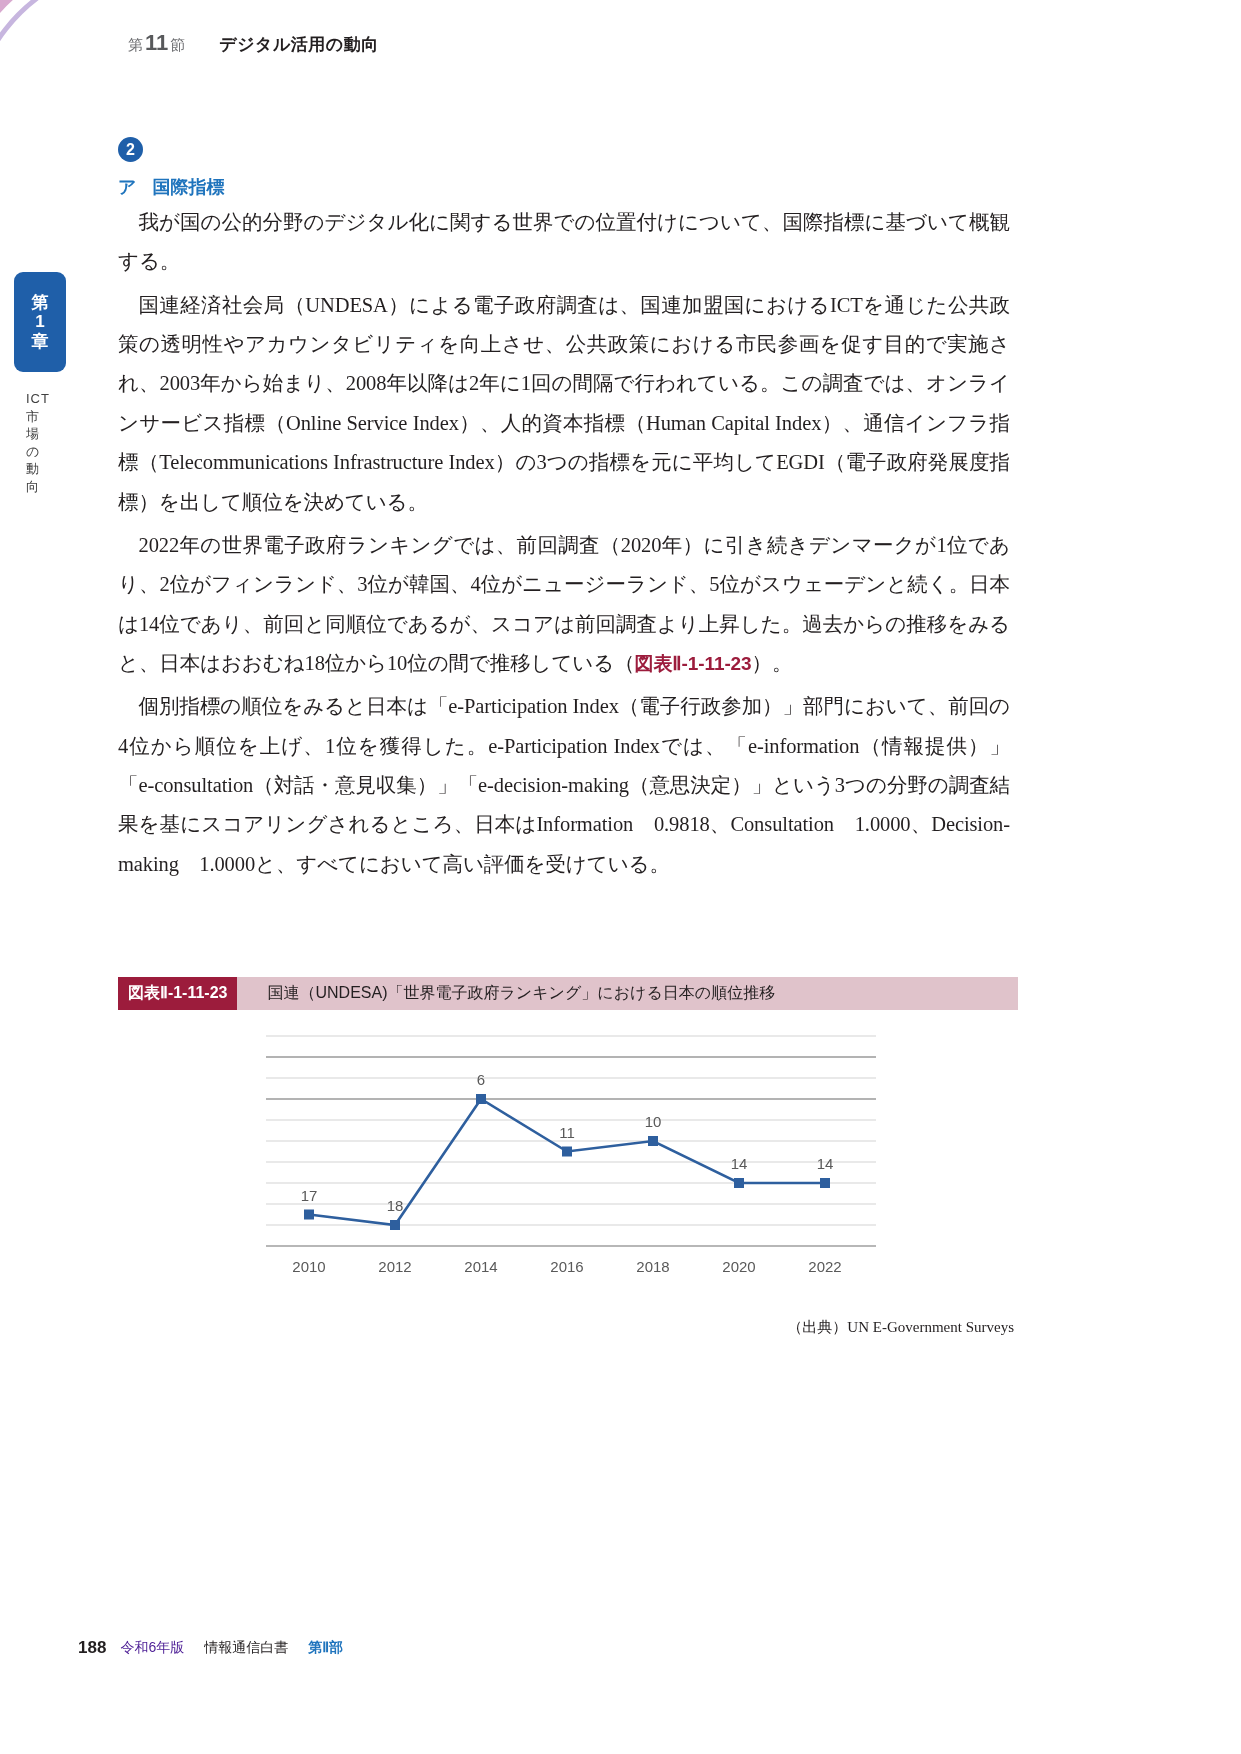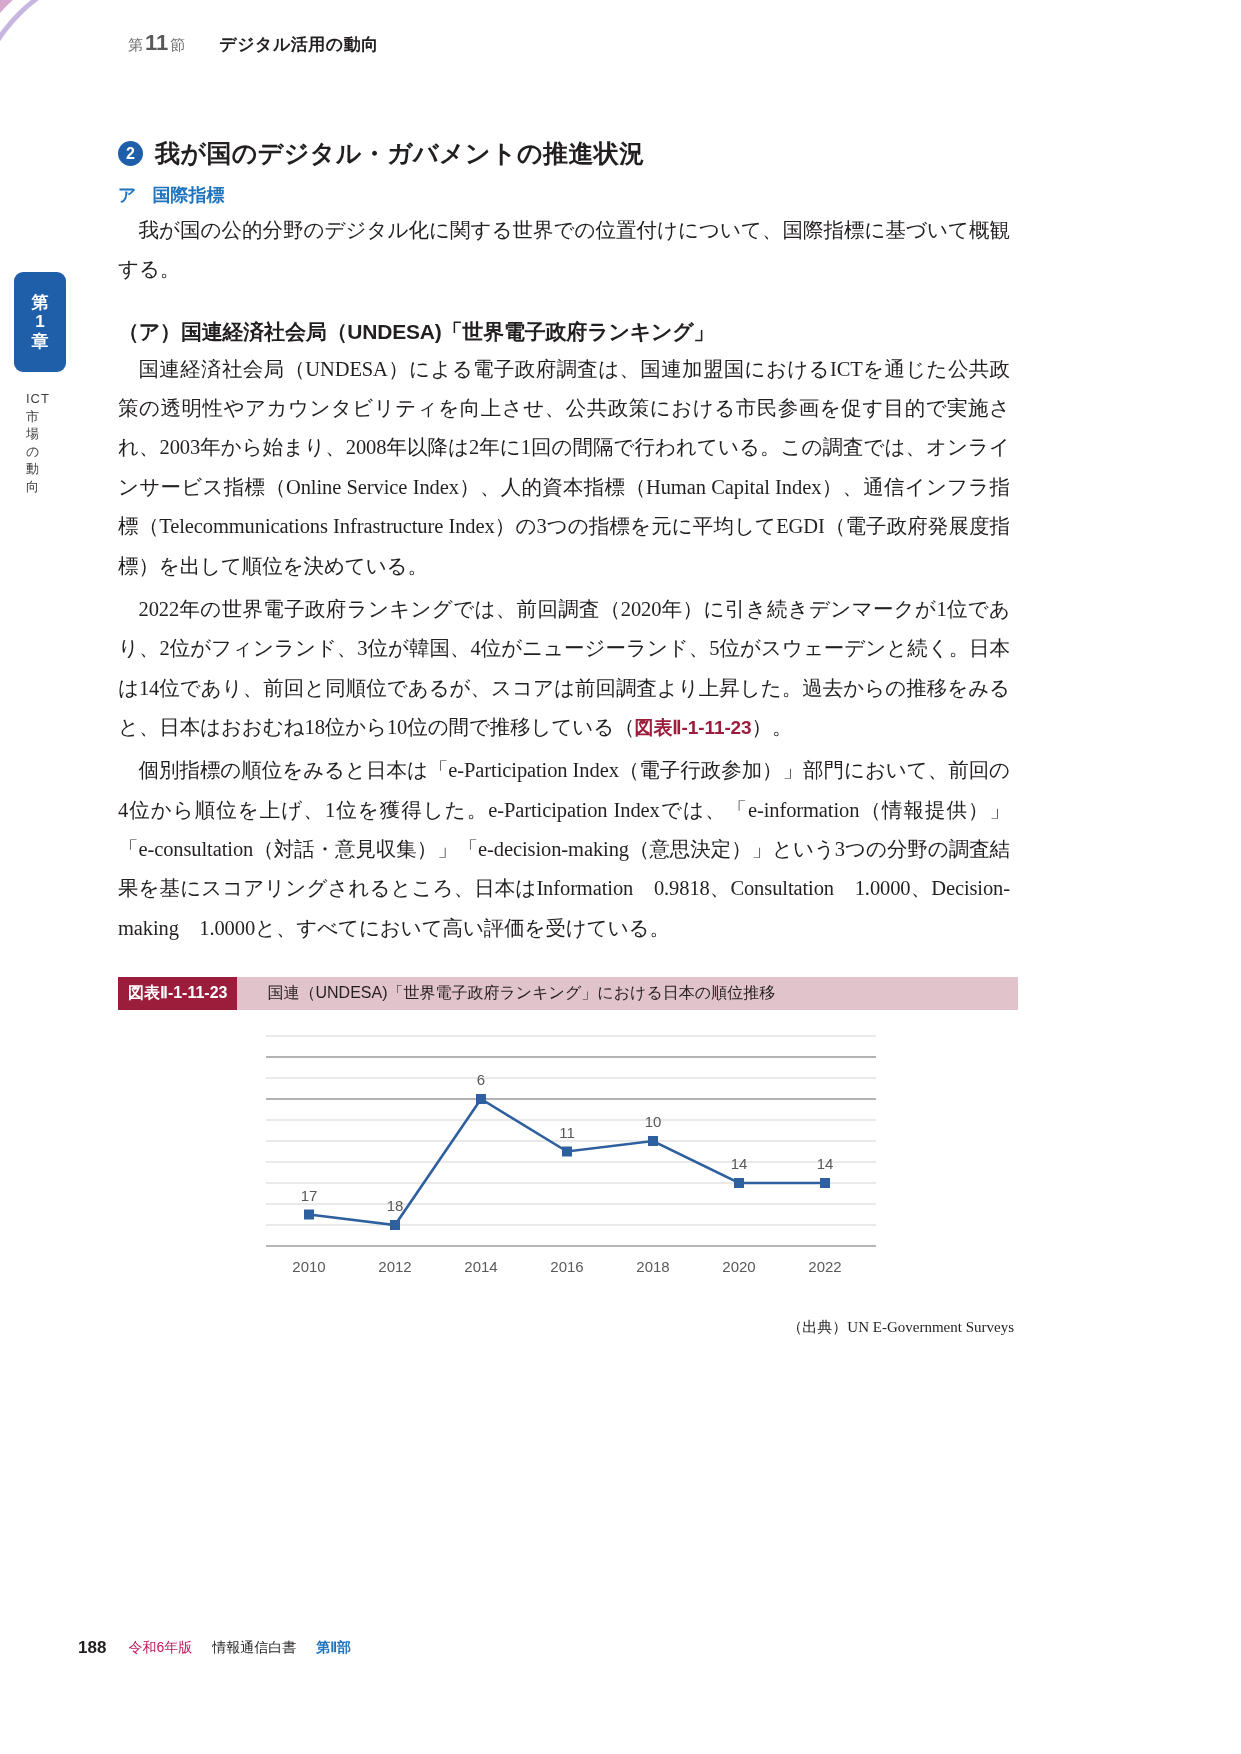--- a/index.html
+++ b/index.html
@@ -92,21 +92,21 @@
     text-align:right;
     font-size:15px;
     color:#231f20;
     margin-top:4px;
     padding-right:4px;
   }
 
   
   .footer { position:absolute; left:78px; bottom:96px; display:flex; align-items:center; font-family:"Liberation Sans", sans-serif; }
   .footer .pg { font-size:17px; font-weight:bold; color:#231f20; }
-  .footer .ft1 { font-size:14px; color:#be185d; margin-left:22px; }
+  .footer .ft1 { font-size:14px; color:#4c1d95; margin-left:14px; }
   .footer .ft2 { font-size:14px; color:#231f20; margin-left:20px; }
   .footer .ft3 { font-size:14px; font-weight:bold; color:#1f74bd; margin-left:20px; }
 </style>
 </head>
 <body>
 
 <div class="corner">
   <svg width="190" height="110" viewBox="0 0 190 110">
     <g fill="none" stroke-width="9">
       <path d="M -40 118 A 150 150 0 0 1 78 -38" stroke="#d8a9cf"></path>
@@ -133,31 +133,29 @@
   <span>章</span>
 </div>
 <div class="sidevert">
   <span>ICT市場の動向</span>
 </div>
 
 <div class="col">
 
   <div class="h2row">
     <div class="h2badge">2</div>
-    <div class="h2text">我が国のデジタル・ガバメントの推進状況</div>
   </div>
 
   <div class="h3row">
     <span class="mark">ア</span>
     <span>国際指標</span>
   </div>
 
   <p class="body indent">我が国の公的分野のデジタル化に関する世界での位置付けについて、国際指標に基づいて概観する。</p>
 
-  <div class="h4">（ア）国連経済社会局（UNDESA)「世界電子政府ランキング」</div>
 
   <p class="body indent">国連経済社会局（UNDESA）による電子政府調査は、国連加盟国におけるICTを通じた公共政策の透明性やアカウンタビリティを向上させ、公共政策における市民参画を促す目的で実施され、2003年から始まり、2008年以降は2年に1回の間隔で行われている。この調査では、オンラインサービス指標（Online Service Index）、人的資本指標（Human Capital Index）、通信インフラ指標（Telecommunications Infrastructure Index）の3つの指標を元に平均してEGDI（電子政府発展度指標）を出して順位を決めている。</p>
 
   <p class="body indent"><span>2022年の世界電子政府ランキングでは、前回調査（2020年）に引き続きデンマークが1位であり、2位がフィンランド、3位が韓国、4位がニュージーランド、5位がスウェーデンと続く。日本は14位であり、前回と同順位であるが、スコアは前回調査より上昇した。過去からの推移をみると、日本はおおむね18位から10位の間で推移している（</span><span class="figref">図表Ⅱ-1-11-23</span><span>）。</span></p>
 
   <p class="body indent">個別指標の順位をみると日本は「e-Participation Index（電子行政参加）」部門において、前回の4位から順位を上げ、1位を獲得した。e-Participation Indexでは、「e-information（情報提供）」「e-consultation（対話・意見収集）」「e-decision-making（意思決定）」という3つの分野の調査結果を基にスコアリングされるところ、日本はInformation　0.9818、Consultation　1.0000、Decision-making　1.0000と、すべてにおいて高い評価を受けている。</p>
 </div>
 
 <div class="figwrap">
   <div class="figcap">

